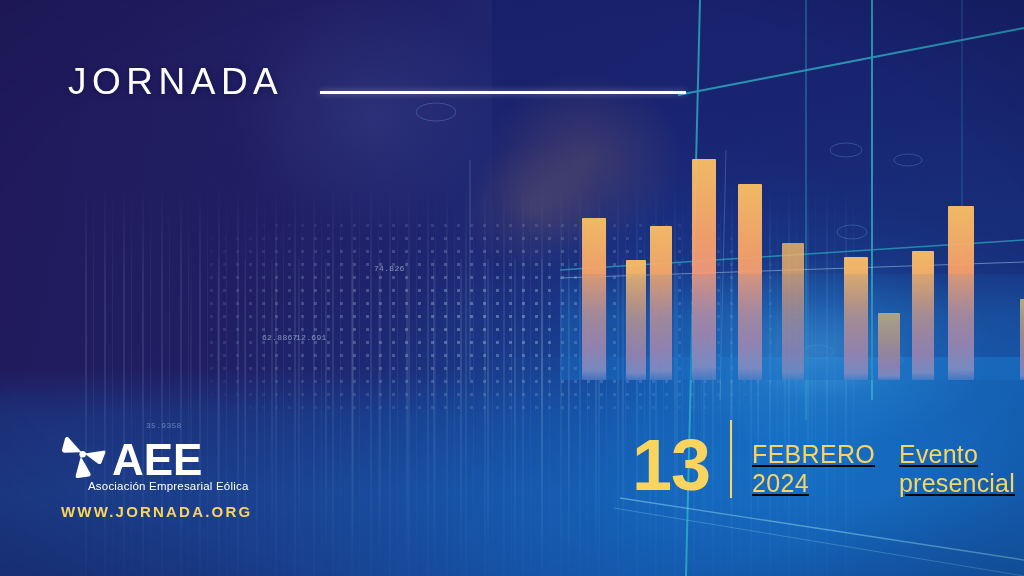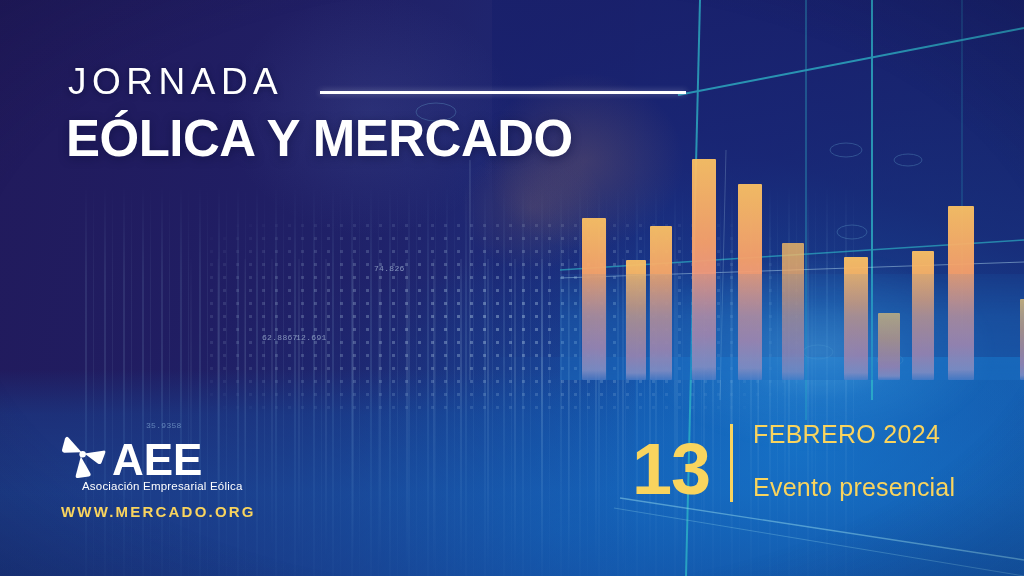--- a/index.html
+++ b/index.html
@@ -138,40 +138,40 @@
 
   
   #logo{ position:absolute; left:60px; top:432px; width:260px; height:62px; }
   .logo-row{ display:flex; align-items:flex-end; gap:6px; }
   .logo-mark{ width:46px; height:46px; flex:0 0 auto; }
   .logo-aee{
     font-size:44px; font-weight:700; color:#ffffff; letter-spacing:0px;
     line-height:.92; margin-bottom:-2px;
   }
   .logo-sub{
-    margin-top:2px; margin-left:22px;
+    margin-top:2px; margin-left:28px;
     font-size:11.5px; font-weight:400; color:#ffffff; letter-spacing:.2px;
   }
   .site{
     position:absolute; left:61px; top:503px;
     font-size:15px; font-weight:700; letter-spacing:2.2px;
     color:#F9D45E;
   }
 
   
   #datebox{
     position:absolute; left:632px; top:420px;
     display:flex; align-items:flex-end; gap:20px;
   }
   .day{
     font-size:72px; font-weight:700; color:#F9D45E; line-height:.92;
     letter-spacing:-1px;
   }
   .vbar{ width:3px; height:78px; background:#F9D45E; }
-  .dtext{ display:flex; flex-direction:column; gap:24px; }
+  .dtext{ display:flex; flex-direction:row; gap:24px;text-decoration:underline; }
   .month{ font-size:25px; font-weight:500; color:#F9D45E; letter-spacing:.3px; }
   .mode{ font-size:25px; font-weight:400; color:#F9D45E; letter-spacing:.2px; }
 
   .tiny-num{
     position:absolute; font-size:8px; color:rgba(205,232,248,.55);
     font-family:"Liberation Mono", monospace; letter-spacing:.3px;
   }
 </style>
 </head>
 <body>
@@ -235,38 +235,37 @@
     <div class="bar" style="left:388px; width:26px; height:62%;"></div>
     <div class="bar" style="left:460px; width:26px; height:29%;"></div>
 
     <div class="reflect"></div>
   </div>
 
   <div class="bg-vignette"></div>
 
   <div class="jornada">JORNADA</div>
   <div class="rule"></div>
-  <div class="headline">EÓLICA Y MERCADO</div>
 
   <div id="logo">
     <div class="logo-row">
       <svg class="logo-mark" viewBox="0 0 64 64">
         <g fill="#ffffff">
           <path d="M30 28 L12 8 q-3 -3 -5 1 L3 24 q-1 4 3 5 Z"></path>
           <path d="M34 30 L60 26 q4 -1 3 3 L58 42 q-1 4 -5 2 Z"></path>
           <path d="M29 34 L22 60 q-1 4 3 4 L40 62 q4 -1 2 -5 Z"></path>
           <circle cx="31.5" cy="31" r="4.5"></circle>
         </g>
       </svg>
       <div class="logo-aee">AEE</div>
     </div>
     <div class="logo-sub">Asociación Empresarial Eólica</div>
   </div>
 
-  <div class="site">WWW.MERCADO.ORG</div>
+  <div class="site">WWW.JORNADA.ORG</div>
 
   <div id="datebox">
     <div class="day">13</div>
     <div class="vbar"></div>
     <div class="dtext">
       <div class="month">FEBRERO 2024</div>
       <div class="mode">Evento presencial</div>
     </div>
   </div>
 

